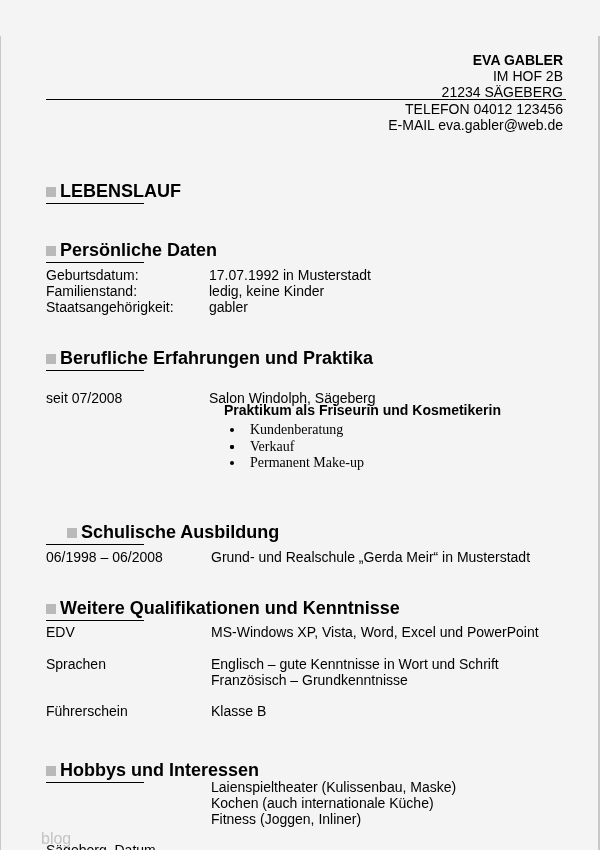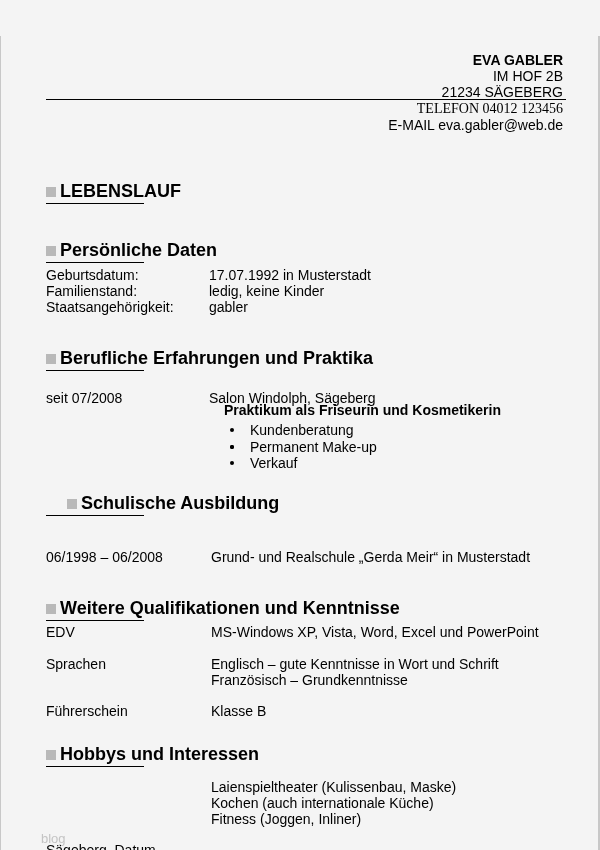--- a/index.html
+++ b/index.html
@@ -91,36 +91,37 @@
       margin: 0;
       padding: 0;
       list-style: none;
       font-size: 14px;
       line-height: 16.5px;
     }
     .bullets li {
       position: relative;
       padding-left: 41px;
       white-space: nowrap;
+      font-family: Liberation Serif, serif;
     }
     .bullets li .dot {
       position: absolute;
       left: 21px;
       top: 6px;
       width: 4px;
       height: 4px;
       border-radius: 50%;
       background: #000;
     }
 
     .watermark {
       position: absolute;
       left: 40px;
       top: 798px;
-      font-size: 13px;
+      font-size: 16px;
       color: #c4c4c4;
       line-height: 10px;
     }
     .signature {
       position: absolute;
       left: 45px;
       top: 836px;
       font-size: 14px;
       font-style: italic;
       color: #9a9a9a;
@@ -130,21 +131,21 @@
 </head>
 <body>
 
 <div class="page">
 
   <div>
     <div class="hdr-line hdr-name" style="top:16px;">EVA GABLER</div>
     <div class="hdr-line" style="top:32px;">IM HOF 2B</div>
     <div class="hdr-line" style="top:48px;">21234 SÄGEBERG</div>
     <div class="hdr-rule"></div>
-    <div class="hdr-line" style="top:65px;font-family:Liberation Serif, serif;">TELEFON  04012 123456</div>
+    <div class="hdr-line" style="top:65px;">TELEFON  04012 123456</div>
     <div class="hdr-line" style="top:81px;">E-MAIL  eva.gabler@web.de</div>
   </div>
 
   <div class="sec" style="top:204px;">
     <span class="sq"></span><span>Persönliche Daten</span>
     <div class="ul"></div>
   </div>
 
   <div class="sec" style="top:145px;">
     <span class="sq"></span><span>LEBENSLAUF</span>
@@ -163,26 +164,26 @@
     <span class="sq"></span><span>Berufliche Erfahrungen und Praktika</span>
     <div class="ul"></div>
   </div>
   <div>
     <div class="lbl" style="top:354px;">seit 07/2008</div>
     <div class="val val-a" style="top:354px;">Salon Windolph, Sägeberg</div>
     <div class="val val-a bold" style="top:366px;padding-left:15px;">Praktikum als Friseurin und Kosmetikerin</div>
     <ul class="bullets" style="top:386px;">
       <li><span class="dot"></span><span>Kundenberatung</span></li>
       <li><span class="dot"></span></li>
+      <li><span class="dot"></span><span>Verkauf</span></li>
       <li><span class="dot"></span><span>Permanent Make-up</span></li>
-      <li><span class="dot"></span><span>Verkauf</span></li>
     </ul>
   </div>
 
-  <div class="sec" style="top:457px;padding-left:21px;">
+  <div class="sec" style="top:486px;padding-left:21px;">
     <span class="sq"></span><span>Schulische Ausbildung</span>
     <div class="ul"></div>
   </div>
   <div>
     <div class="lbl" style="top:513px;">06/1998 – 06/2008</div>
     <div class="val val-b" style="top:513px;">Grund- und Realschule „Gerda Meir“ in Musterstadt</div>
   </div>
 
   <div class="sec" style="top:562px;">
     <span class="sq"></span><span>Weitere Qualifikationen und Kenntnisse</span>
@@ -191,21 +192,21 @@
   <div>
     <div class="lbl" style="top:588px;">EDV</div>
     <div class="val val-b" style="top:588px;">MS-Windows XP, Vista, Word, Excel und PowerPoint</div>
     <div class="lbl" style="top:620px;">Sprachen</div>
     <div class="val val-b" style="top:620px;">Englisch – gute Kenntnisse in Wort und Schrift</div>
     <div class="val val-b" style="top:636px;">Französisch – Grundkenntnisse</div>
     <div class="lbl" style="top:667px;">Führerschein</div>
     <div class="val val-b" style="top:667px;">Klasse B</div>
   </div>
 
-  <div class="sec" style="top:708px;">
+  <div class="sec" style="top:724px;">
     <span class="sq"></span><span>Hobbys und Interessen</span>
     <div class="ul"></div>
   </div>
   <div>
     <div class="val val-b" style="top:743px;">Laienspieltheater (Kulissenbau, Maske)</div>
     <div class="val val-b" style="top:759px;">Kochen (auch internationale Küche)</div>
     <div class="val val-b" style="top:775px;">Fitness (Joggen, Inliner)</div>
   </div>
 
   <div class="watermark">blog</div>

